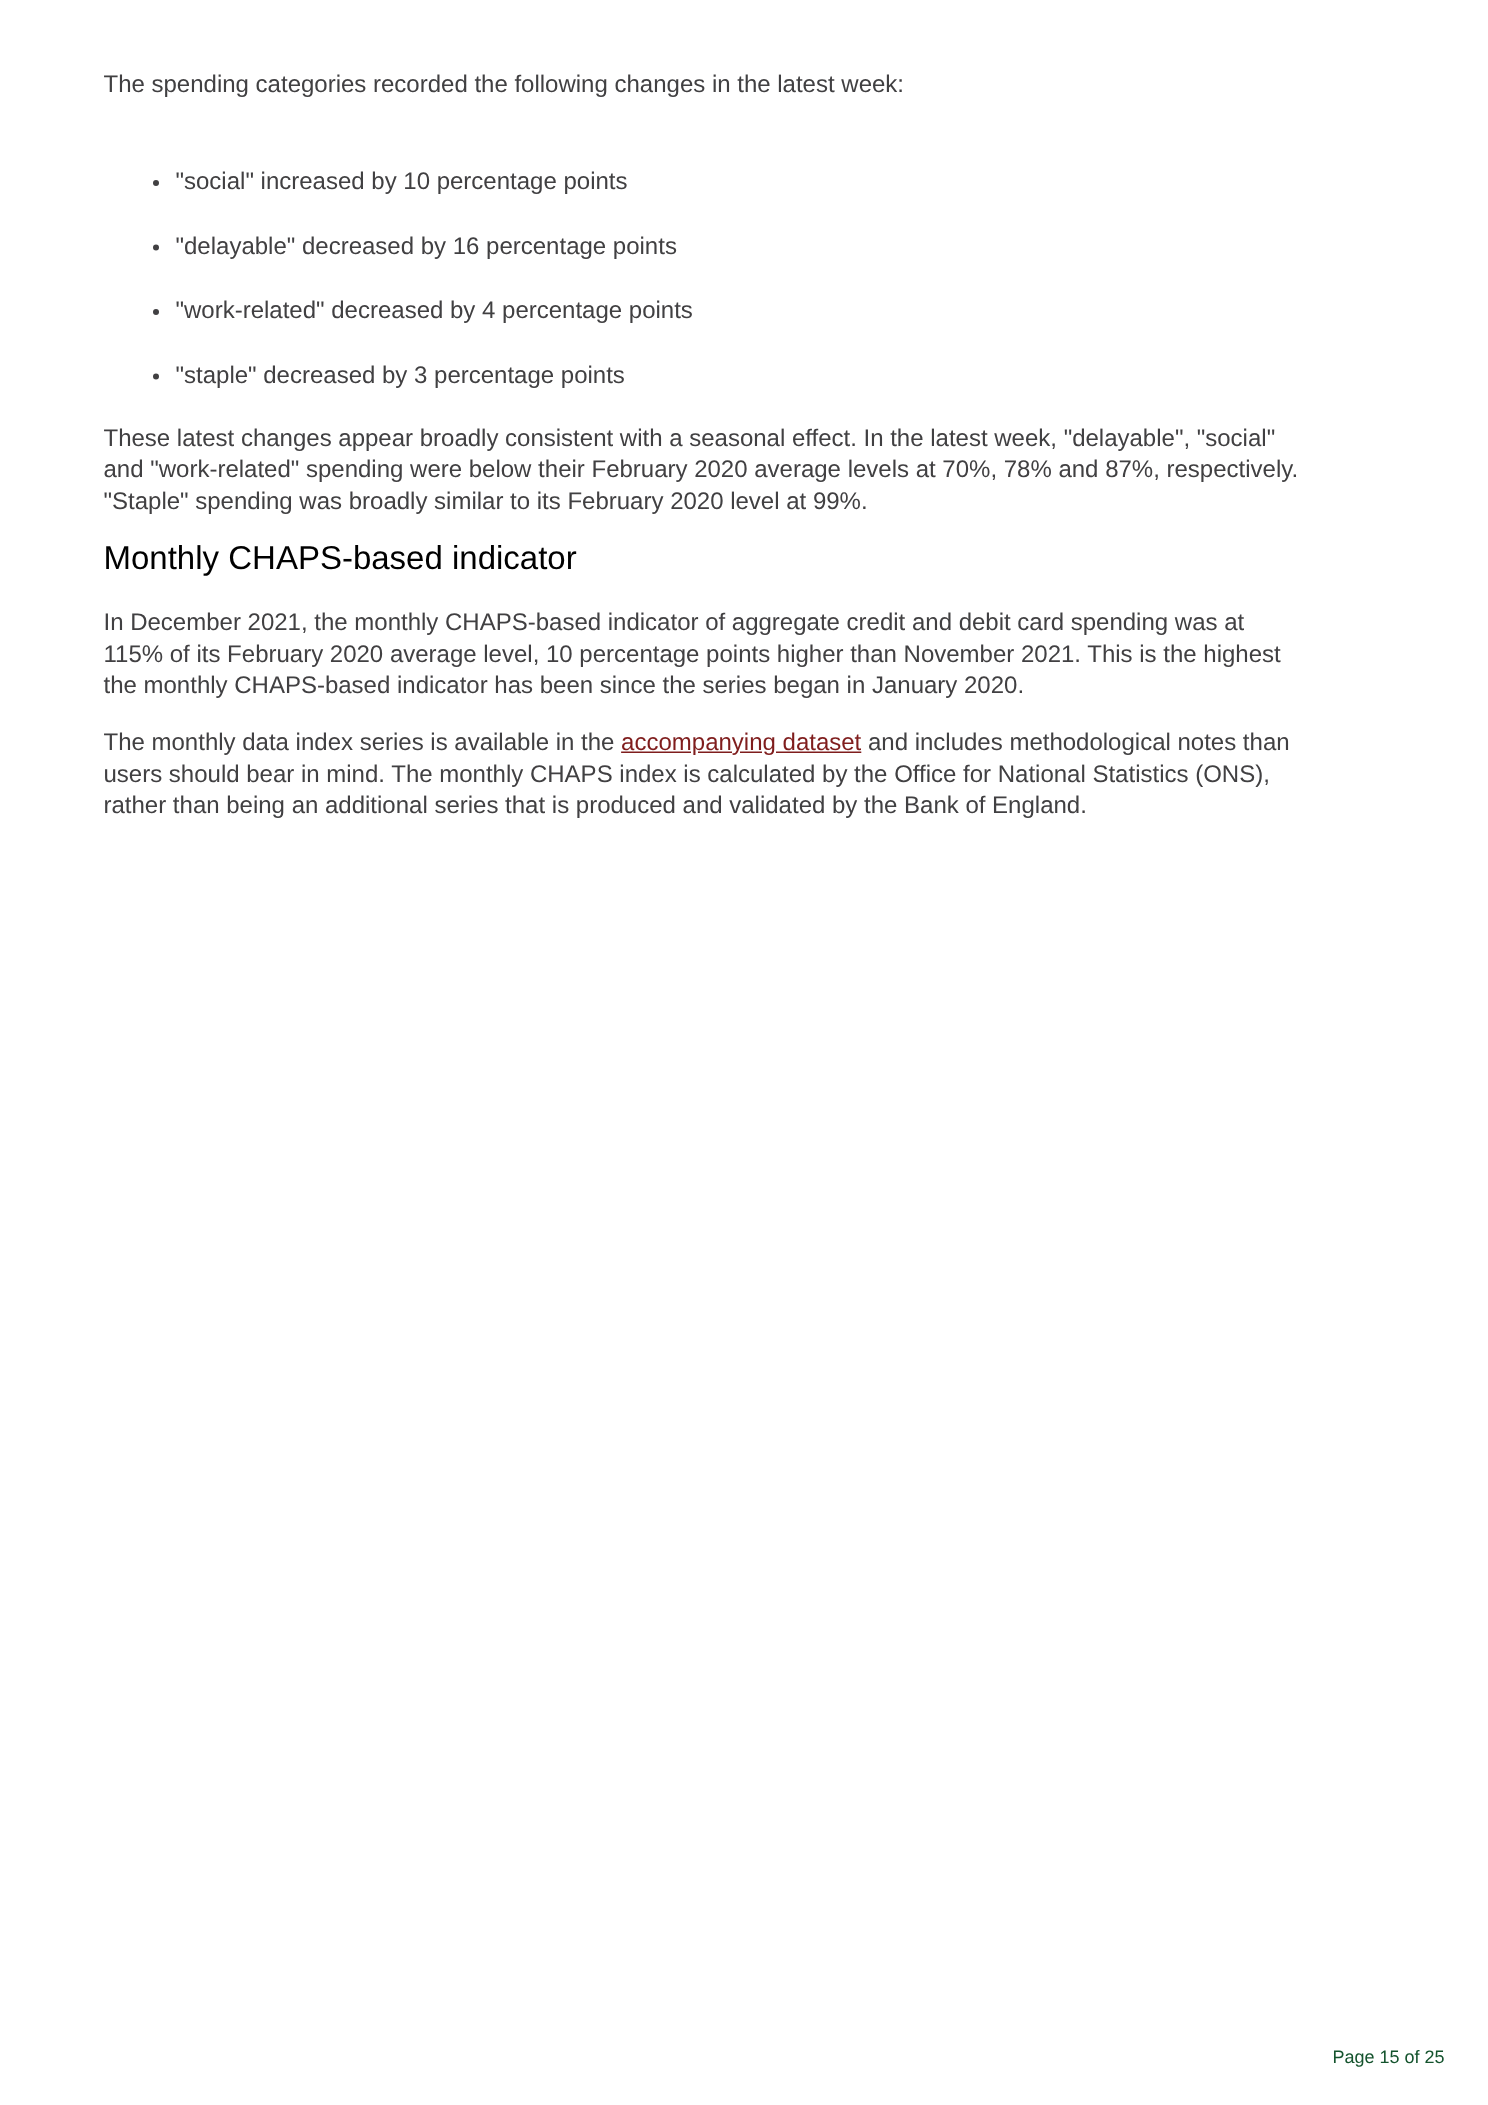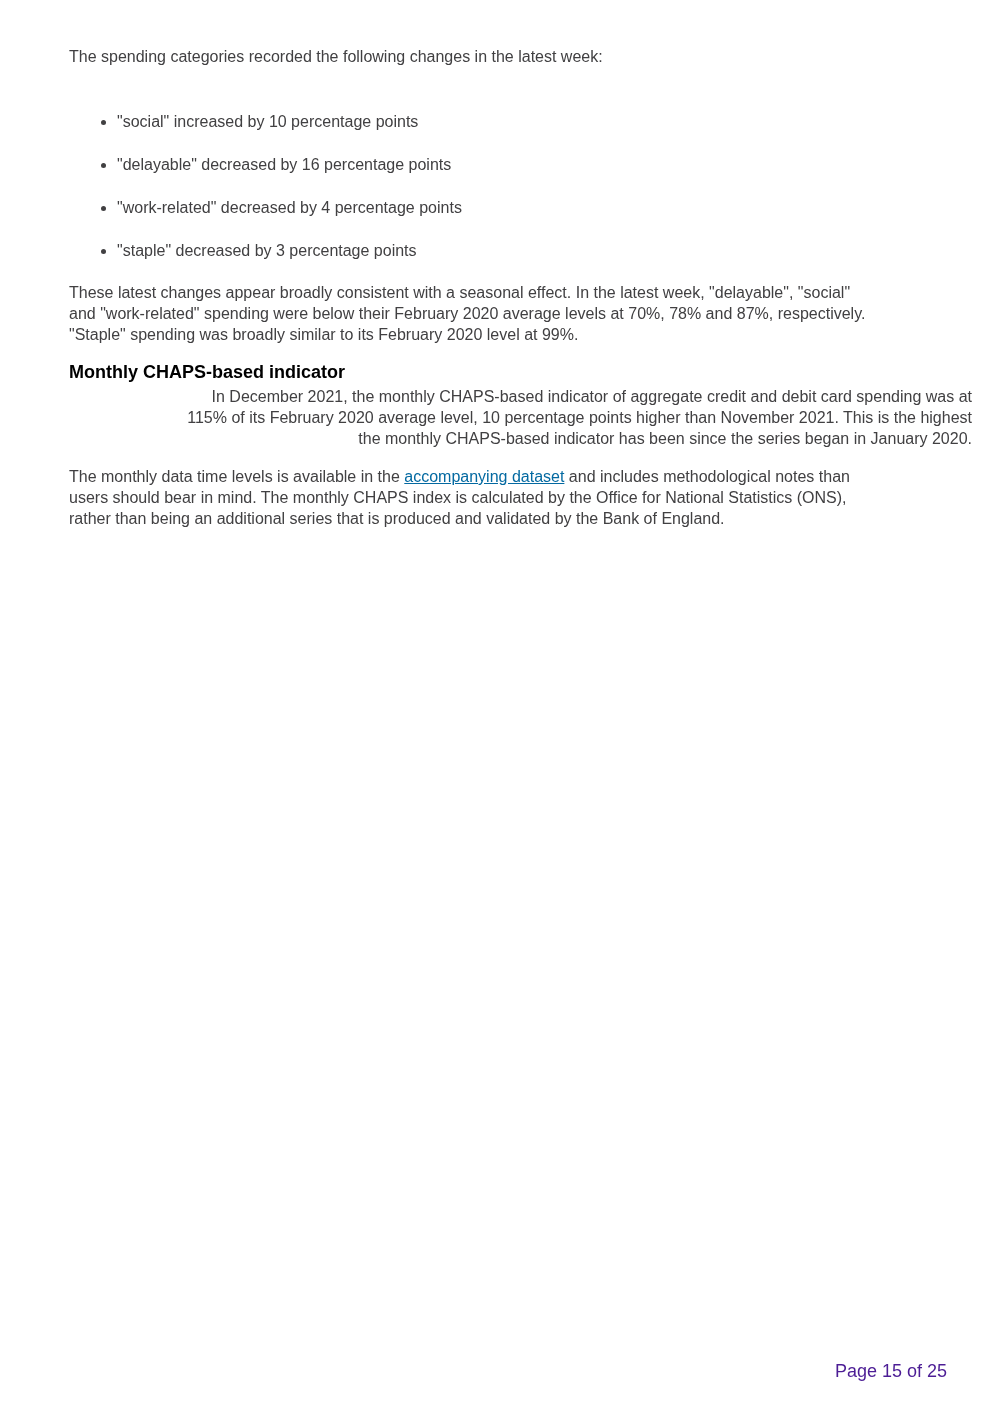--- a/index.html
+++ b/index.html
@@ -38,44 +38,44 @@
     padding-left: 0;
   }
   ul.changes li:last-child {
     margin-bottom: 0;
   }
   .seasonal {
     margin-top: 21px;
   }
   h2.section-heading {
     margin: 13px 0 0 0;
-    font-size: 18px;
+    font-size: 22px;
     line-height: 28px;
-    font-weight: bold;
+    font-weight: normal;
     color: #000000;
     letter-spacing: 0;
   }
   .monthly {
-    text-align: right;
+    margin-top: 19px;
   }
   .dataset {
     margin-top: 17px;
   }
   a.dataset-link {
-    color: #0369a1;
+    color: #7f1d1d;
     text-decoration: underline;
     cursor: pointer;
   }
   .footer {
     position: absolute;
     top: 1362px;
-    right: 45px;
-    font-size: 18px;
+    right: 29px;
+    font-size: 12px;
     line-height: 18px;
-    color: #4c1d95;
+    color: #14532d;
   }
 </style>
 </head>
 <body>
 
 <div class="page">
   <div class="content">
 
     <p class="para intro">The spending categories recorded the following changes in the latest week:</p>
 
@@ -89,20 +89,20 @@
     <p class="para seasonal">These latest changes appear broadly consistent with a seasonal effect. In the latest week, "delayable", "social"
 and "work-related" spending were below their February 2020 average levels at 70%, 78% and 87%, respectively.
 "Staple" spending was broadly similar to its February 2020 level at 99%.</p>
 
     <h2 class="section-heading">Monthly CHAPS-based indicator</h2>
 
     <p class="para monthly">In December 2021, the monthly CHAPS-based indicator of aggregate credit and debit card spending was at
 115% of its February 2020 average level, 10 percentage points higher than November 2021. This is the highest
 the monthly CHAPS-based indicator has been since the series began in January 2020.</p>
 
-    <p class="para dataset"><span>The monthly data time levels is available in the </span><a class="dataset-link" href="#">accompanying dataset</a><span> and includes methodological notes than
+    <p class="para dataset"><span>The monthly data index series is available in the </span><a class="dataset-link" href="#">accompanying dataset</a><span> and includes methodological notes than
 users should bear in mind. The monthly CHAPS index is calculated by the Office for National Statistics (ONS),
 rather than being an additional series that is produced and validated by the Bank of England.</span></p>
 
   </div>
 
   <div class="footer">Page 15 of 25</div>
 </div>
 
 </body></html>

